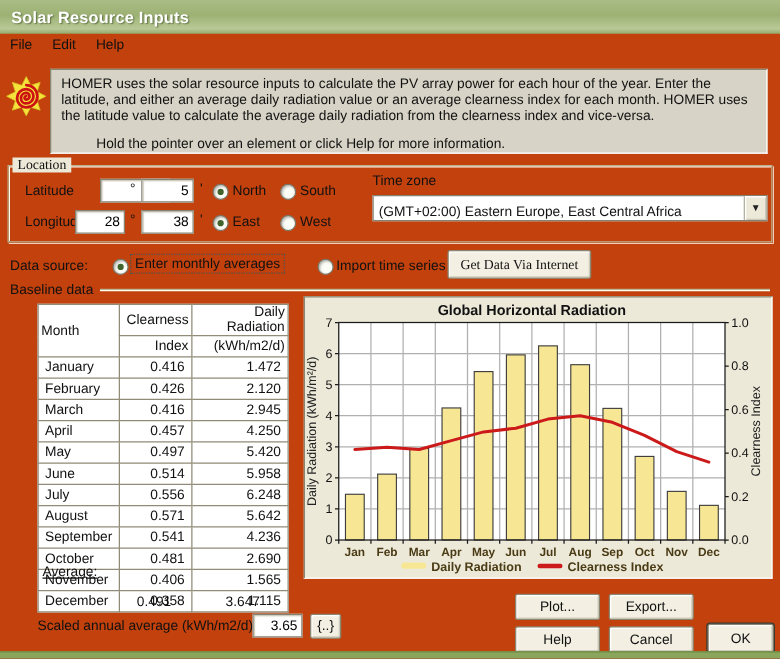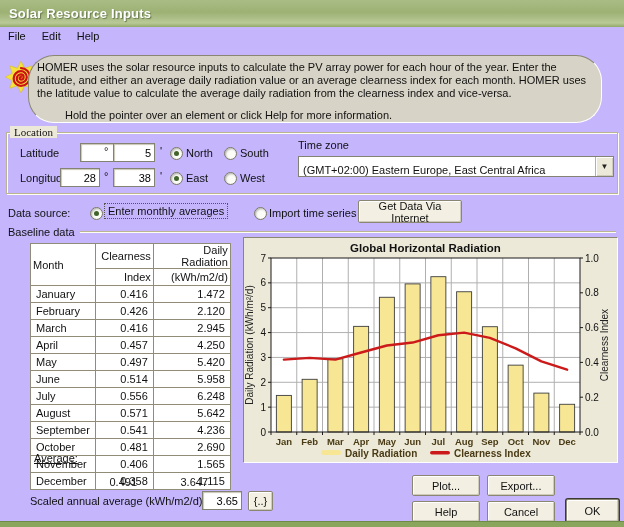--- a/index.html
+++ b/index.html
@@ -1,33 +1,33 @@
 <!DOCTYPE html>
 <html><head>
 <meta charset="utf-8">
 <style>
   html,body{margin:0;padding:0;background:#777;}
-  .win{position:relative;width:624px;height:527px;background:#c4b5fd;
+  .win{position:relative;width:624px;height:527px;background:#c2410c;
        font-family:"Liberation Sans",sans-serif;font-size:11px;color:#111;
        overflow:hidden;}
   
   .titlebar{position:absolute;left:0;top:0;width:624px;height:27px;
     background:linear-gradient(to bottom,#a9bc85 0%,#9db174 45%,#b9c997 85%,#93a96a 100%);
     display:flex;align-items:center;}
   .titlebar .ttext{color:#fff;font-weight:bold;font-size:13px;padding-left:9px;
     text-shadow:1px 1px 1px #66794a;letter-spacing:.2px;}
   
   .menubar{position:absolute;left:0;top:27px;width:624px;height:21px;display:flex;align-items:flex-start;}
   .menuitem{padding:3px 8px;cursor:default;}
   
   .homer-icon{position:absolute;left:4px;top:56px;width:34px;height:42px;}
-  .descpanel{position:absolute;left:28px;top:55px;width:556px;height:56px;
+  .descpanel{position:absolute;left:40px;top:55px;width:556px;height:56px;
     background:#d7d3c6;padding:5px 8px;line-height:13px;
     border-top:1px solid #8a8672;border-left:1px solid #8a8672;
-    border-bottom:1px solid #fff;border-right:1px solid #fff;border-radius:26px;}
+    border-bottom:1px solid #fff;border-right:1px solid #fff;}
   .descpanel p{margin:0;}
   .descpanel p+p{margin-top:9px;margin-left:28px;}
   
   .groupbox{position:absolute;border:1px solid #bab491;box-shadow:1px 1px 0 #fffef2, inset 1px 1px 0 #fffef2;}
   .grouplabel{position:absolute;background:#ece9d8;padding:0 4px;font-family:Liberation Serif, serif;}
   .etchline{position:absolute;height:0;border-top:1px solid #bab491;border-bottom:1px solid #fffef2;}
   
   .lbl{position:absolute;white-space:nowrap;}
   .tbox{position:absolute;background:#fff;border:1px solid #848272;
     box-shadow:inset 1px 1px 1px #c9c5b5;font-family:"Liberation Sans",sans-serif;
@@ -117,21 +117,21 @@
   <div class="ddown" style="left:298px;top:156px;width:316px;height:21px;">
     <span class="dtext">(GMT+02:00) Eastern Europe, East Central Africa</span>
     <span class="darrow">▼</span>
   </div>
 
   <span class="lbl" style="left:8px;top:207px;">Data source:</span>
   <span class="radio checked" style="left:90px;top:207px;"></span>
   <span class="lbl focusbox" style="left:104px;top:203px;">Enter monthly averages</span>
   <span class="radio" style="left:254px;top:207px;"></span>
   <span class="lbl" style="left:269px;top:207px;">Import time series data file</span>
-  <button class="btn" style="left:358px;top:200px;width:104px;height:23px;">Get Data Via Internet</button>
+  <button class="btn" style="left:358px;top:200px;width:115px;height:23px;font-family:Liberation Serif, serif;">Get Data Via Internet</button>
 
   <span class="lbl" style="left:8px;top:226px;">Baseline data</span>
   <div class="etchline" style="left:80px;top:231px;width:536px;"></div>
 
   <table class="btable">
     <tbody>
         <tr>
           <td class="hd mon" rowspan="2">Month</td>
           <td class="hd c2">Clearness</td>
           <td class="hd c3">Daily Radiation</td>

